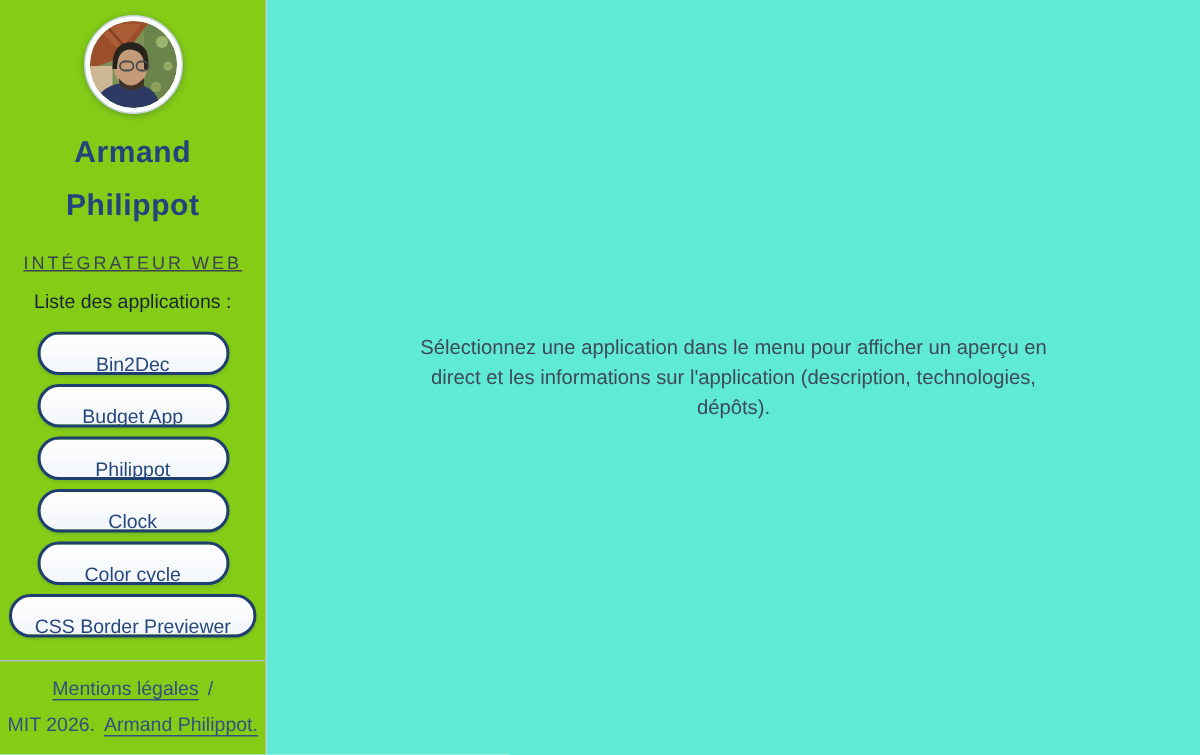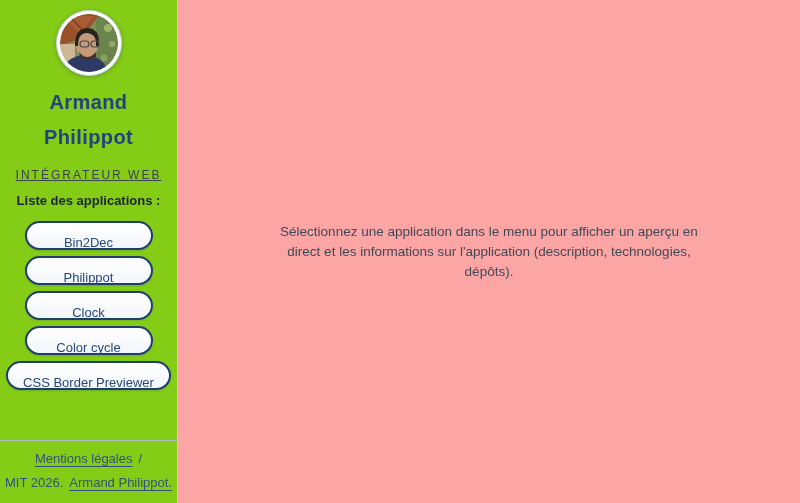--- a/index.html
+++ b/index.html
@@ -47,21 +47,21 @@
   .role {
     margin-top: 13px;
     font-size: 12px;
     letter-spacing: 2px;
     color: #3c4450;
     text-decoration: underline;
   }
   .apps-heading {
     margin-top: 11px;
     font-size: 13px;
-    font-weight: bold;
+    font-weight: normal;
     color: #1b2433;
     text-align: right;
   }
   .apps-list {
     margin-top: 13px;
     width: 100%;
     height: 214px;
     overflow: hidden;
     display: flex;
     flex-direction: column;
@@ -98,21 +98,21 @@
   .footer-line { display: flex; gap: 6px; align-items: baseline; }
   .footer-link {
     color: #33507f;
     text-decoration: underline;
     text-underline-offset: 3px;
     cursor: pointer;
   }
   
   .main {
     flex: 1;
-    background: #fca5a5;
+    background: #5eead4;
     display: flex;
     align-items: center;
     justify-content: center;
   }
   .placeholder-message {
     max-width: 440px;
     text-align: center;
     color: #3f4a59;
     font-size: 13.5px;
     line-height: 20px;
@@ -156,20 +156,21 @@
       <span>Armand</span>
       <span>Philippot</span>
     </h1>
 
     <p class="role">INTÉGRATEUR WEB</p>
 
     <p class="apps-heading">Liste des applications :</p>
 
     <nav class="apps-list">
       <button class="app-button">Bin2Dec</button>
+      <button class="app-button">Budget App</button>
       <button class="app-button">Philippot</button>
       <button class="app-button">Clock</button>
       <button class="app-button">Color cycle</button>
       <button class="app-button">CSS Border Previewer</button>
 
     </nav>
 
     <footer class="sidebar-footer">
       <div class="footer-line">
         <a class="footer-link">Mentions légales</a>

